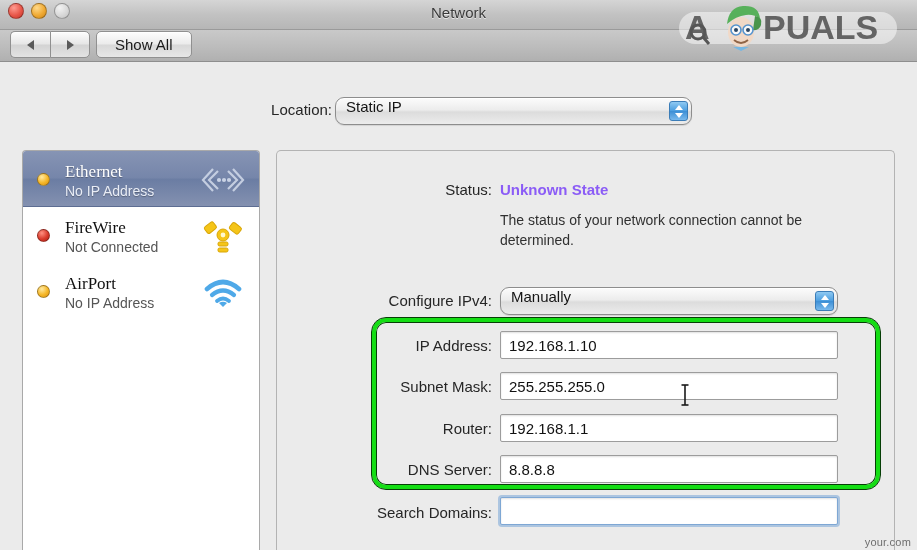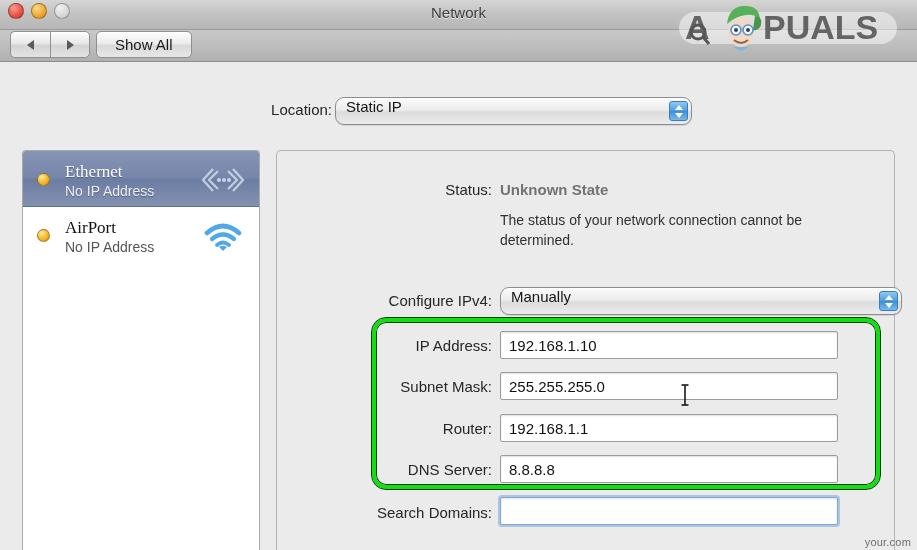--- a/index.html
+++ b/index.html
@@ -126,28 +126,28 @@
     display:flex; align-items:center; cursor:text;text-align:center;
   }
   .fld .fv{ font-size:15px; color:#111; padding-left:8px; }
   .fld.focus{
     border:1px solid #7ea7d4;
     box-shadow:0 0 0 2px rgba(120,165,215,.55), inset 0 1px 2px rgba(0,0,0,.12);
   }
 
   .status-val{
     position:absolute; left:500px; top:181px;
-    font-size:15px; font-weight:bold; color:#737373;
+    font-size:15px; font-weight:bold; color:#8b5cf6;
   }
   .status-desc{
     position:absolute; left:500px; top:210px; width:330px;
     font-size:14px; color:#303030; line-height:20px;
   }
 
-  #configure-popup{ left:500px; top:287px; width:402px; height:28px; }
+  #configure-popup{ left:500px; top:287px; width:338px; height:28px; }
 
   
   .greenbox{
     position:absolute; left:372px; top:318px; width:508px; height:171px;
     border:4px solid #14dd14; border-radius:14px;
     outline:1px solid #063f06; outline-offset:0;
     box-shadow:0 0 0 1px #063f06 inset;
     pointer-events:none;
   }
 
@@ -219,20 +219,37 @@
         <path d="M19 8 L10 17 L19 26"></path>
         <path d="M34 6 L44 17 L34 28"></path>
         <path d="M29 8 L38 17 L29 26"></path>
       </g>
       <circle cx="20" cy="17" r="2.1" fill="#c9d2e4"></circle>
       <circle cx="25" cy="17" r="2.1" fill="#c9d2e4"></circle>
       <circle cx="30" cy="17" r="2.1" fill="#c9d2e4"></circle>
     </svg>
   </div>
 
+  <div class="srow">
+    <span class="dot red"></span>
+    <span class="stext">
+      <span class="sname">FireWire</span><br>
+      <span class="ssub">Not Connected</span>
+    </span>
+    <svg class="sicon" viewBox="0 0 48 34">
+      <g fill="#f5c518" stroke="#d9a607" stroke-width="1">
+        <rect x="6" y="5" width="11" height="8" rx="2" transform="rotate(-38 11 9)"></rect>
+        <rect x="31" y="5" width="11" height="8" rx="2" transform="rotate(38 36 9)"></rect>
+        <circle cx="24" cy="16" r="6"></circle>
+        <rect x="19" y="23" width="10" height="4" rx="1.6"></rect>
+        <rect x="19" y="29" width="10" height="4" rx="1.6"></rect>
+      </g>
+      <circle cx="24" cy="16" r="2.4" fill="#fff8d0"></circle>
+    </svg>
+  </div>
 
   <div class="srow">
     <span class="dot amber"></span>
     <span class="stext">
       <span class="sname">AirPort</span><br>
       <span class="ssub">No IP Address</span>
     </span>
     <svg class="sicon" viewBox="0 0 48 34">
       <g fill="none" stroke="#4fa9e8" stroke-linecap="round">
         <path d="M8 14 q16 -14 32 0" stroke-width="4.6"></path>

